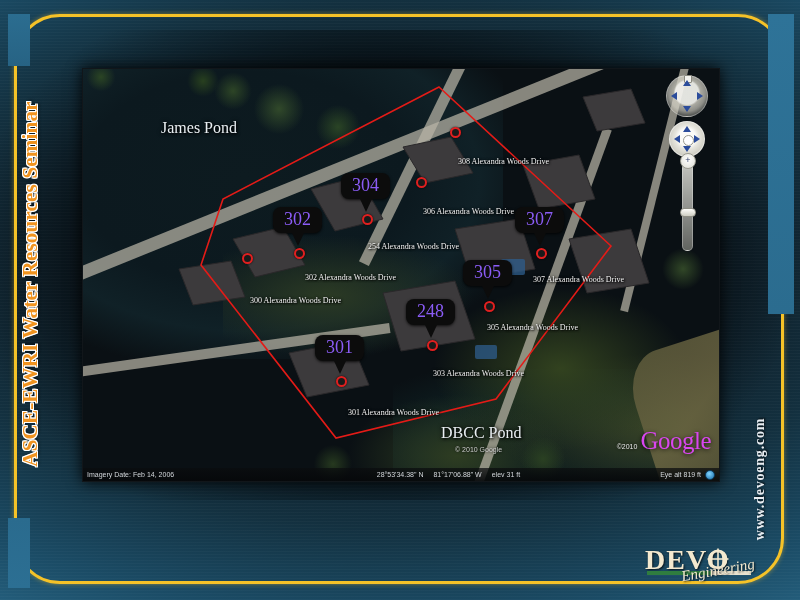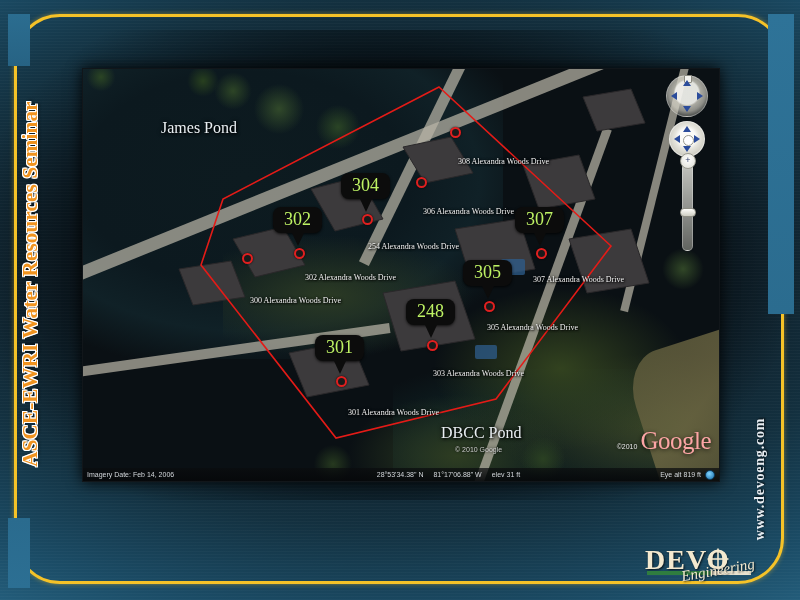--- a/index.html
+++ b/index.html
@@ -151,21 +151,21 @@
   .rd-diag{left:520px;top:60px;width:9px;height:400px;transform:rotate(20deg);transform-origin:top center;}
   .rd-r2{left:600px;top:-10px;width:8px;height:260px;transform:rotate(14deg);transform-origin:top center;}
   
   .boundary{position:absolute;inset:0;}
 
   
   .pin{position:absolute;z-index:20;}
   .pin .bubble{
     position:relative;background:#0c0c0c;border-radius:8px;
     padding:2px 11px 3px 11px;
-    font-family:"Liberation Serif",serif;font-size:18px;color:#bef264;
+    font-family:"Liberation Serif",serif;font-size:18px;color:#8b5cf6;
     line-height:21px;text-align:center;
     box-shadow:0 1px 3px rgba(0,0,0,.8);
   }
   .pin .tail{
     position:absolute;left:50%;top:100%;margin-left:-6px;
     width:0;height:0;border-left:6px solid transparent;
     border-right:6px solid transparent;border-top:13px solid #0c0c0c;
   }
   .pin .dot{
     position:absolute;left:50%;margin-left:-4px;top:calc(100% + 15px);
@@ -238,21 +238,21 @@
   
   .gwatermark{
     position:absolute;right:8px;bottom:26px;z-index:22;
     display:flex;align-items:baseline;gap:3px;
   }
   .gwatermark .cr{
     font-family:"Liberation Sans",sans-serif;font-size:7px;color:#e9e9e9;
     text-shadow:0 0 3px #000;
   }
   .gwatermark .g{
-    font-family:"Liberation Serif",serif;font-size:25px;color:#fca5a5;
+    font-family:"Liberation Serif",serif;font-size:25px;color:#d946ef;
     letter-spacing:-.5px;text-shadow:0 1px 4px rgba(0,0,0,.85);
   }
   .cr-center{
     position:absolute;left:372px;bottom:28px;z-index:22;
     font-family:"Liberation Sans",sans-serif;font-size:7px;color:#cfcfcf;
     text-shadow:0 0 3px #000;
   }
   
   .statusbar{
     position:absolute;left:0;right:0;bottom:0;height:13px;z-index:26;

